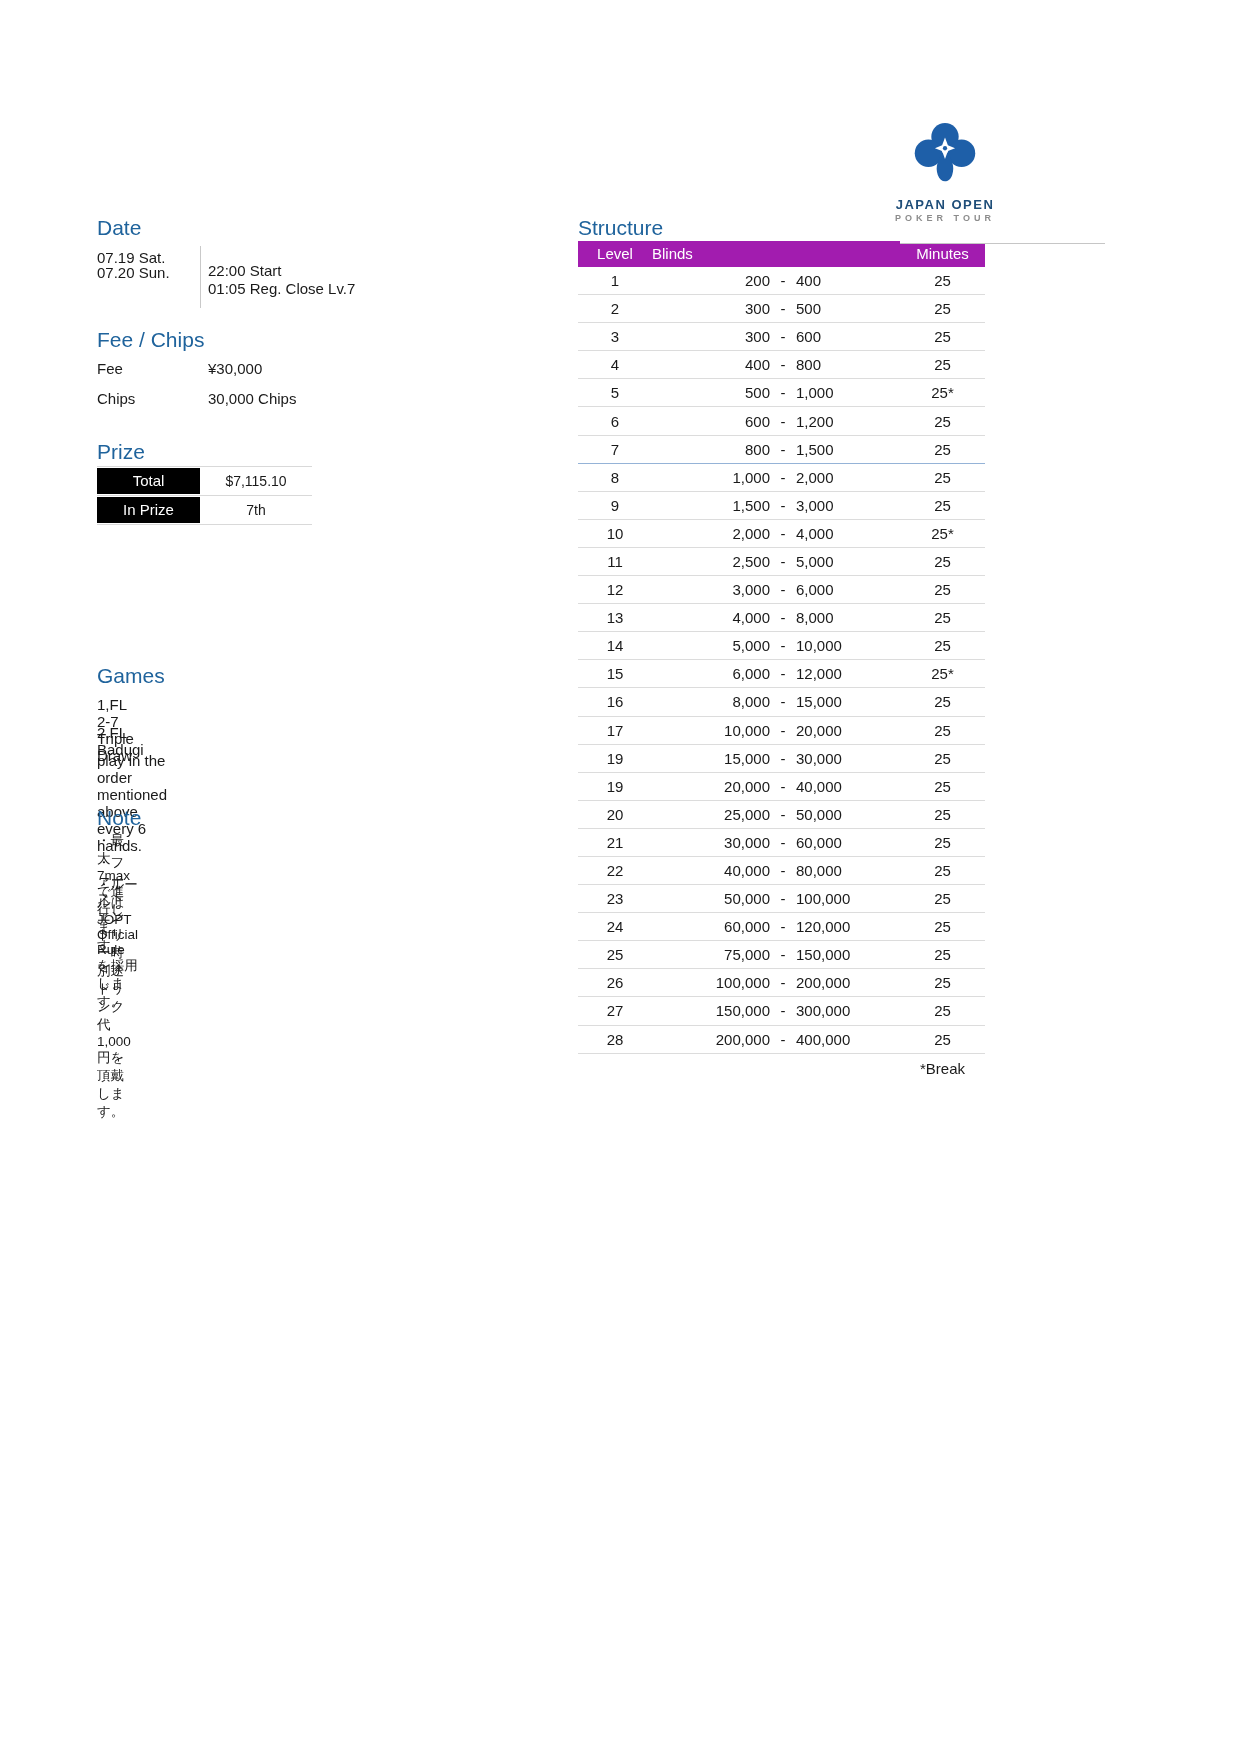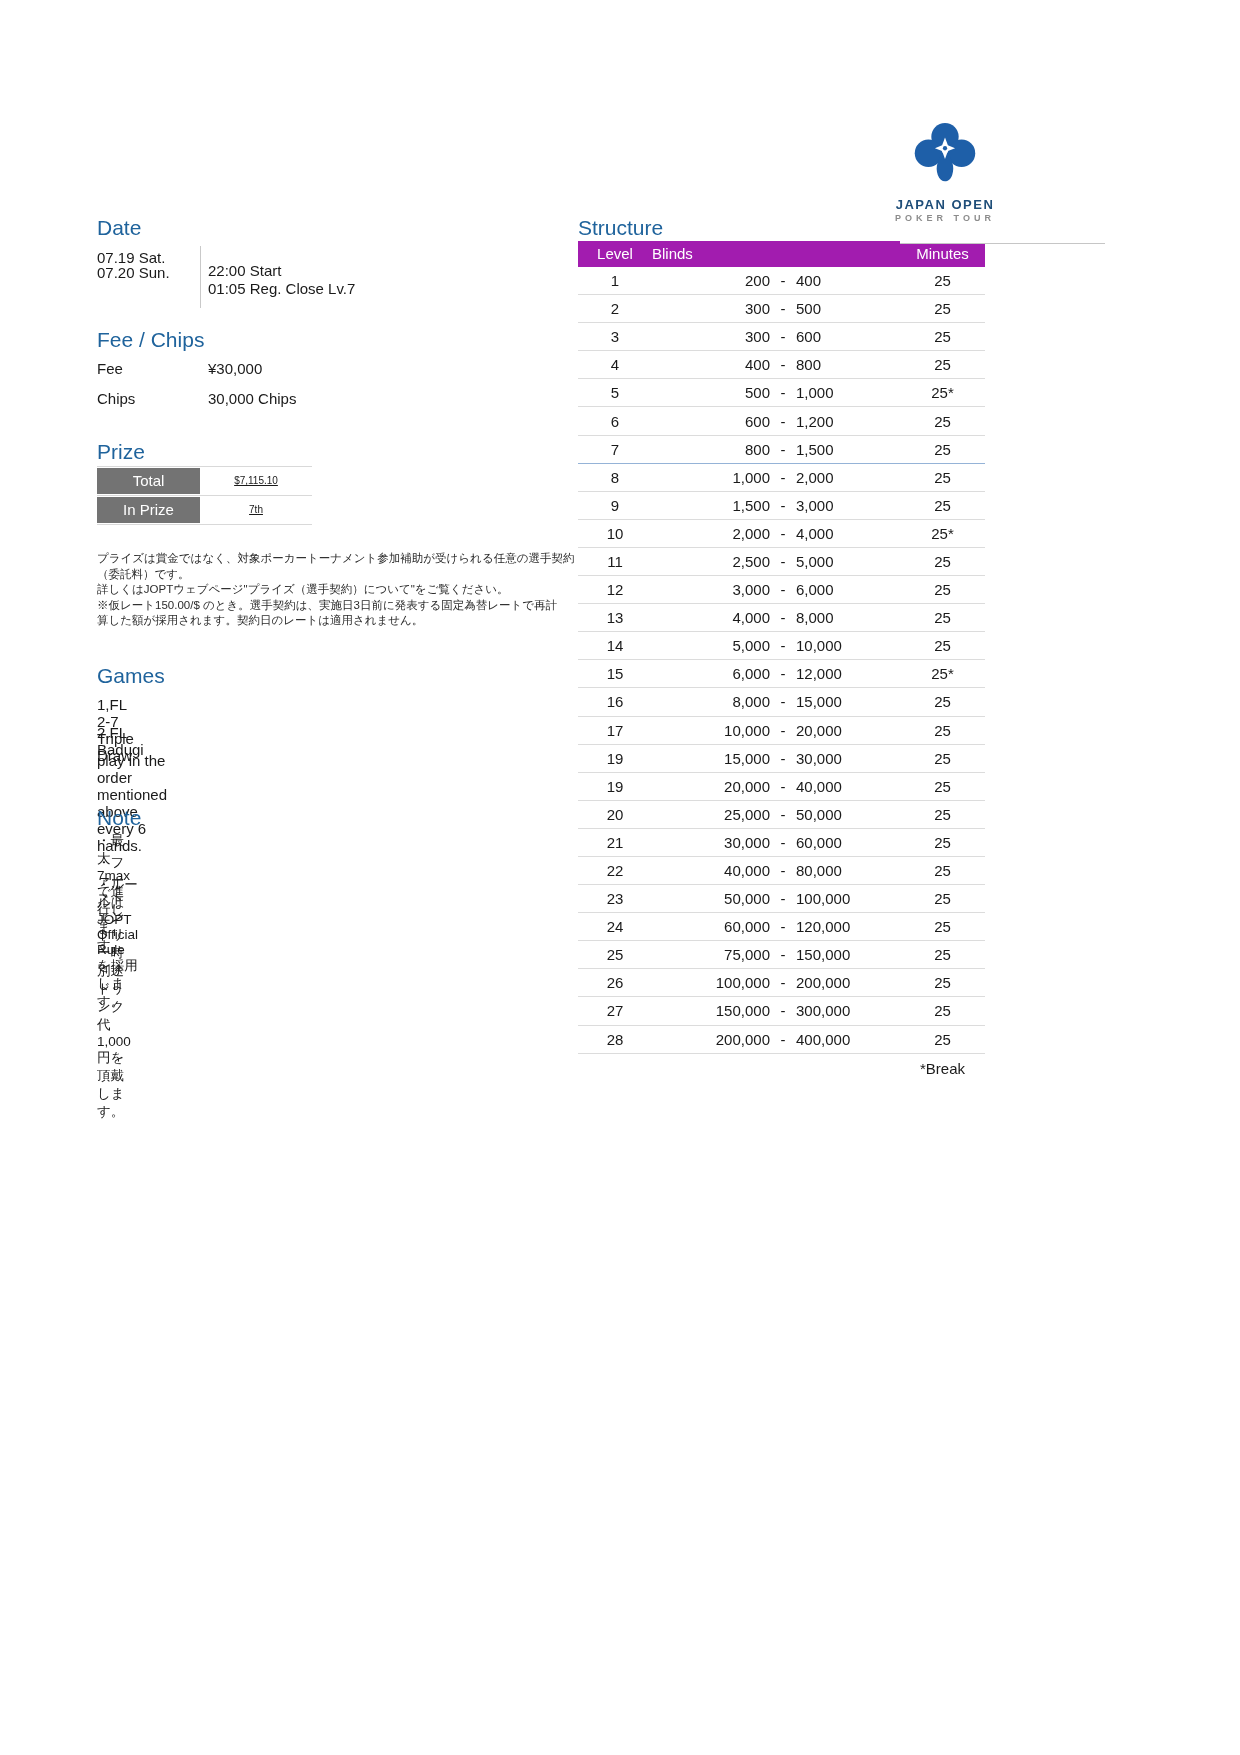--- a/index.html
+++ b/index.html
@@ -19,25 +19,25 @@
   .date-info { left:208px; font-size:15px; }
   .date-divider { left:200px; top:246px; width:1px; height:62px; background:#c9c9c9; }
 
   
   .fee-label { left:97px; font-size:15px; }
   .fee-value { left:208px; font-size:15px; }
 
   
   .prize-line { left:97px; width:215px; height:1px; background:#d9d9d9; }
   .prize-cell-label {
-    left:97px; width:103px; height:26px; background:#737373; color:#ffffff;
+    left:97px; width:103px; height:26px; background:#000000; color:#ffffff;
     font-size:15px; text-align:center; line-height:26px;
   }
   .prize-cell-value {
-    left:200px; width:112px; height:26px; font-size:10px; text-align:center; line-height:26px;text-decoration:underline;
+    left:200px; width:112px; height:26px; font-size:14px; text-align:center; line-height:26px;
   }
 
   .disclaimer { left:97px; top:551px; font-size:11.5px; line-height:15.5px; color:#2b2b2b; }
   .disclaimer div { white-space:nowrap; }
 
   .games-item { left:97px; font-size:15px; }
   .note-item  { left:97px; font-size:13.5px; }
 
   
   .logo-box { left:872px; top:118px; width:146px; text-align:center; }
@@ -105,27 +105,20 @@
 
   <div class="abs sec-heading" style="left:97px; top:440px;">Prize</div>
   <div class="abs prize-line" style="top:466px;"></div>
   <div class="abs prize-cell-label" style="top:468px;">Total</div>
   <div class="abs prize-cell-value" style="top:468px;">$7,115.10</div>
   <div class="abs prize-line" style="top:495px;"></div>
   <div class="abs prize-cell-label" style="top:497px;">In Prize</div>
   <div class="abs prize-cell-value" style="top:497px;">7th</div>
   <div class="abs prize-line" style="top:524px;"></div>
 
-  <div class="abs disclaimer">
-      <div>プライズは賞金ではなく、対象ポーカートーナメント参加補助が受けられる任意の選手契約</div>
-      <div>（委託料）です。</div>
-      <div>詳しくはJOPTウェブページ"プライズ（選手契約）について"をご覧ください。</div>
-      <div>※仮レート150.00/$ のとき。選手契約は、実施日3日前に発表する固定為替レートで再計</div>
-      <div>算した額が採用されます。契約日のレートは適用されません。</div>
-    </div>
 
   <div class="abs sec-heading" style="left:97px; top:664px;">Games</div>
   <div class="abs" style="left:0; top:0;" id="games-list">
       <div class="abs games-item" style="top: 696px;">1,FL 2-7 Triple Draw</div>
       <div class="abs games-item" style="top: 724px;">2,FL Badugi</div>
       <div class="abs games-item" style="top: 752px;">play in the order mentioned above every 6 hands.</div>
     </div>
 
   <div class="abs sec-heading" style="left:97px; top:806px;">Note</div>
   <div class="abs" style="left:0; top:0;" id="note-list">

